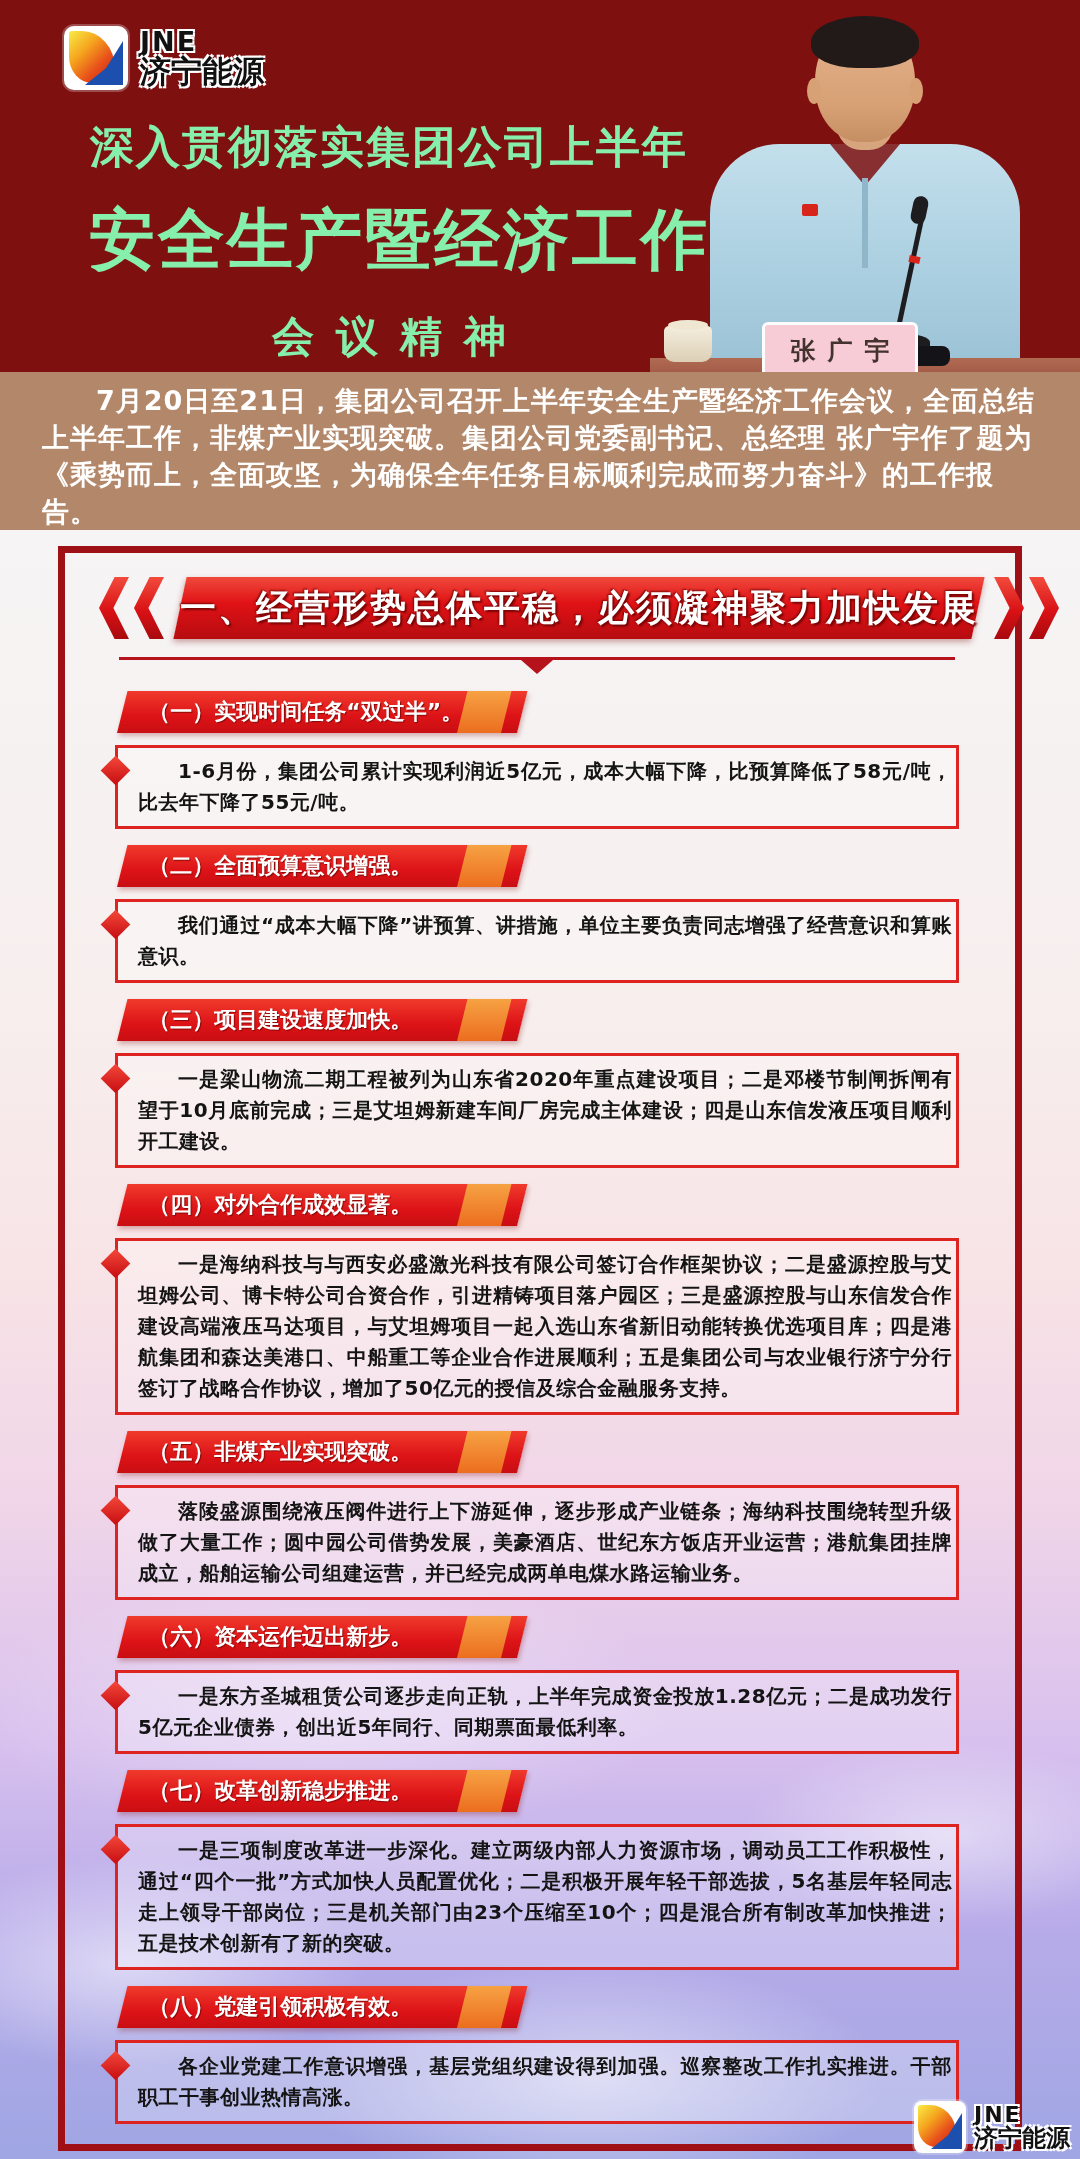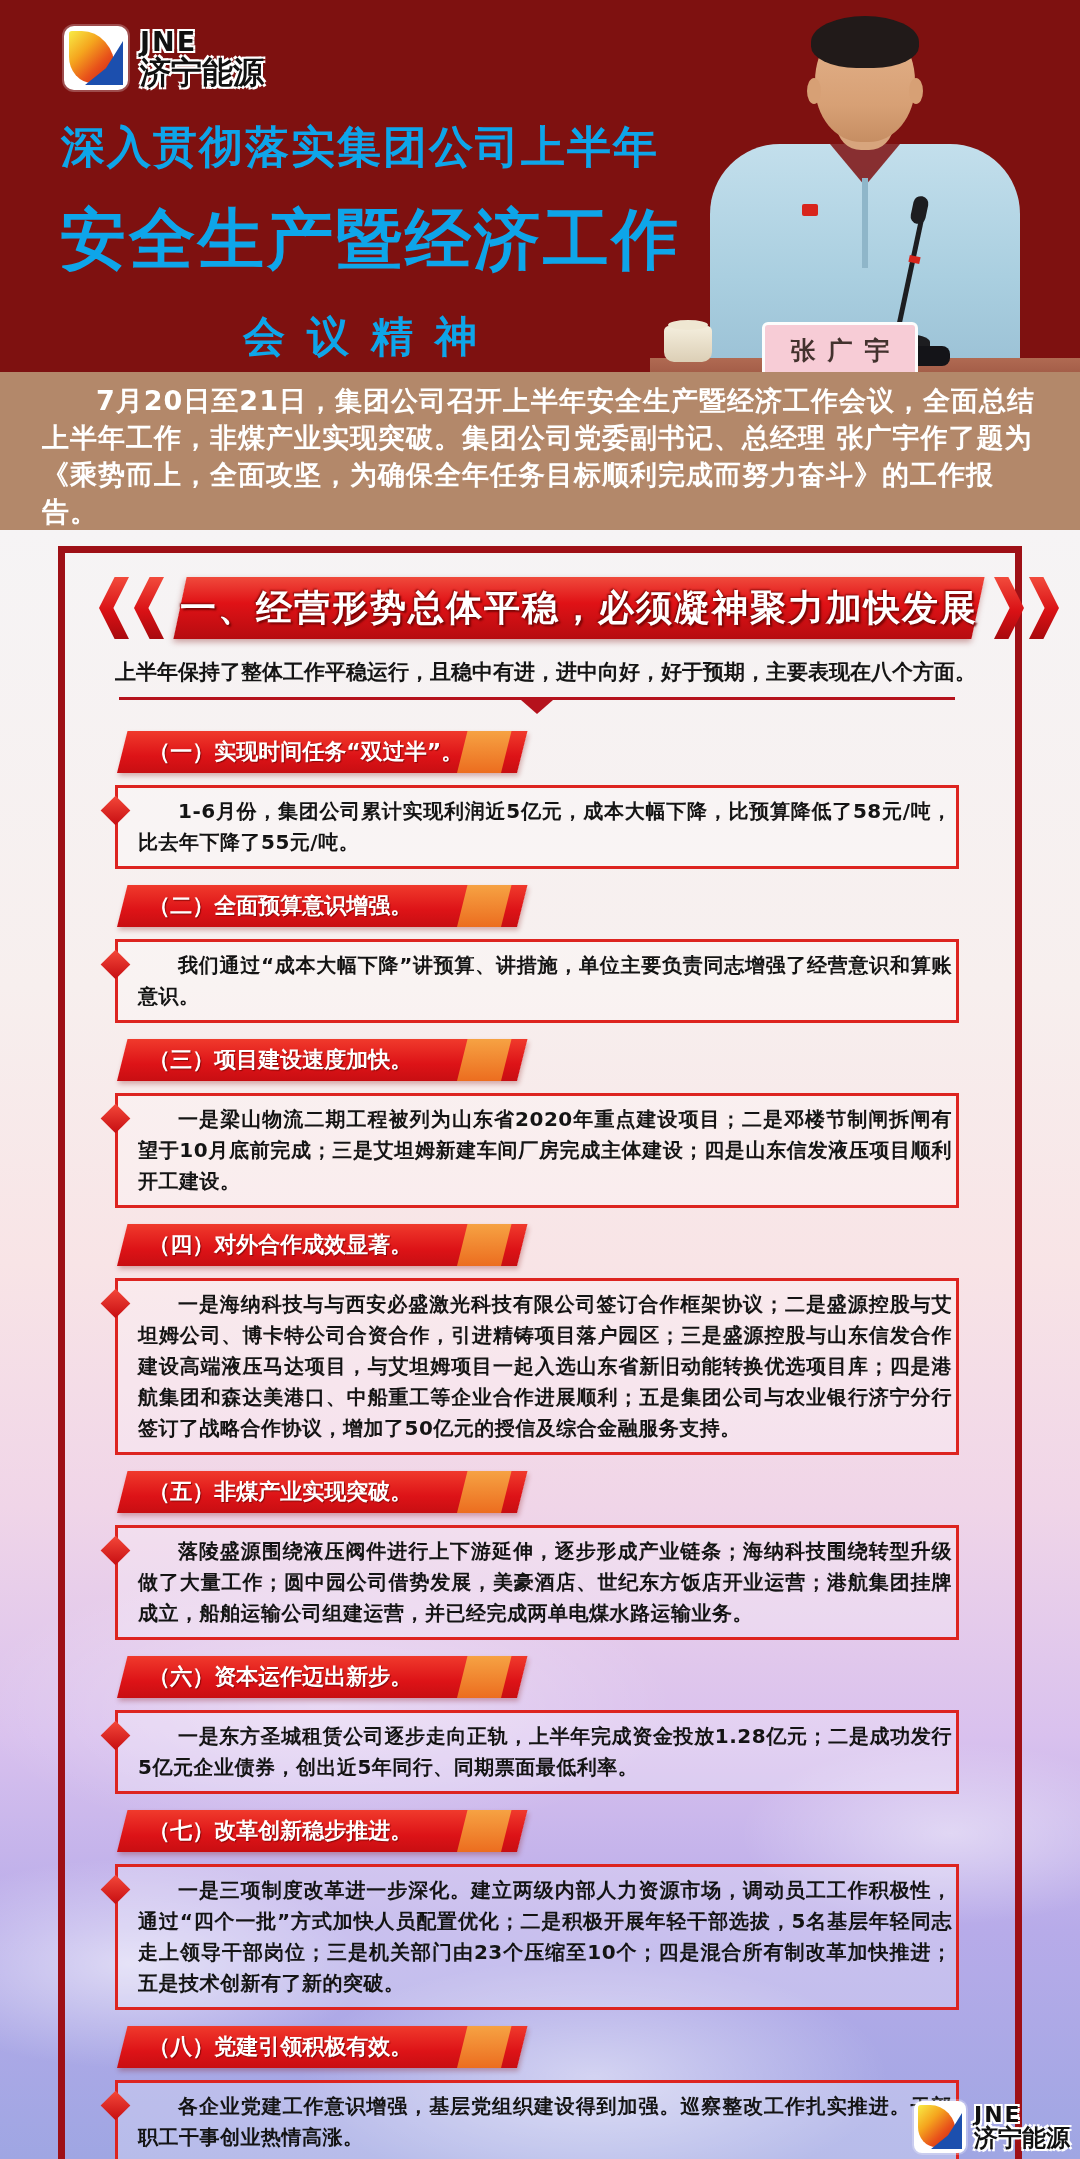--- a/index.html
+++ b/index.html
@@ -20,23 +20,23 @@
   .logo.top .logo-mark { width:64px; height:64px; }
   .logo-flame { position:absolute; left:5px; top:5px; width:46px; height:52px;
     background:linear-gradient(135deg,#f8ec46 0%,#f5a51e 35%,#e8521a 65%,#c81713 100%);
     border-radius:4px 100% 20px 70% / 4px 100% 20px 70%; }
   .logo-sail { position:absolute; right:5px; bottom:5px; width:38px; height:44px;
     background:#1c4fae; clip-path:polygon(100% 0,100% 100%,0 100%,55% 62%,82% 25%); }
   .logo-text { display:flex; flex-direction:column; line-height:1.05; }
   .logo-abbr { font-weight:bold; color:#111; font-size:27px; letter-spacing:2px;
     text-shadow:-2px -2px 0 #fff,2px -2px 0 #fff,-2px 2px 0 #fff,2px 2px 0 #fff; }
   .logo-cn { font-weight:bold; color:#111; font-size:31px;
-    text-shadow:-2px -2px 0 #fff,2px -2px 0 #fff,-2px 2px 0 #fff,2px 2px 0 #fff; }
-
-  .titles { position:absolute; left:60px; top:118px; width:600px; color:#0ea5e9; text-align:center; }
+    text-shadow:-2px -2px 0 #fff,2px -2px 0 #fff,-2px 2px 0 #fff,2px 2px 0 #fff;font-family:Liberation Serif, serif; }
+
+  .titles { position:absolute; left:89px; top:118px; width:600px; color:#86efac; text-align:center; }
   .title-1 { font-size:44px; font-weight:bold; letter-spacing:2px; white-space:nowrap; }
   .title-2 { margin-top:18px; font-size:66px; font-weight:bold; letter-spacing:3px; white-space:nowrap; }
   .title-3 { margin-top:24px; font-size:42px; font-weight:bold; letter-spacing:22px; text-indent:22px; }
 
   
   .photo { position:absolute; right:0; top:16px; width:430px; height:372px; }
   .torso { position:absolute; left:60px; top:128px; width:310px; height:220px;
     background:linear-gradient(180deg,#c3dfec 0%,#aacfe0 60%,#9cc2d6 100%);
     border-radius:70px 70px 0 0; }
   .collar { position:absolute; left:50%; top:0; width:70px; height:42px; transform:translateX(-50%);
@@ -202,21 +202,20 @@
           </div>
         <div class="banner-bar">
           <span>一、经营形势总体平稳，必须凝神聚力加快发展</span>
         </div>
         <div class="chev right">
             <i></i>
             <i></i>
           </div>
       </div>
 
-      <p class="lead">上半年保持了整体工作平稳运行，且稳中有进，进中向好，好于预期，主要表现在八个方面。</p>
       <div class="divider">
         <div class="line"></div>
         <div class="tri"></div>
       </div>
 
       <div class="block">
         <div class="sub-bar">
           <div class="orange"></div>
           <span>（一）实现时间任务“双过半”。</span>
         </div>

